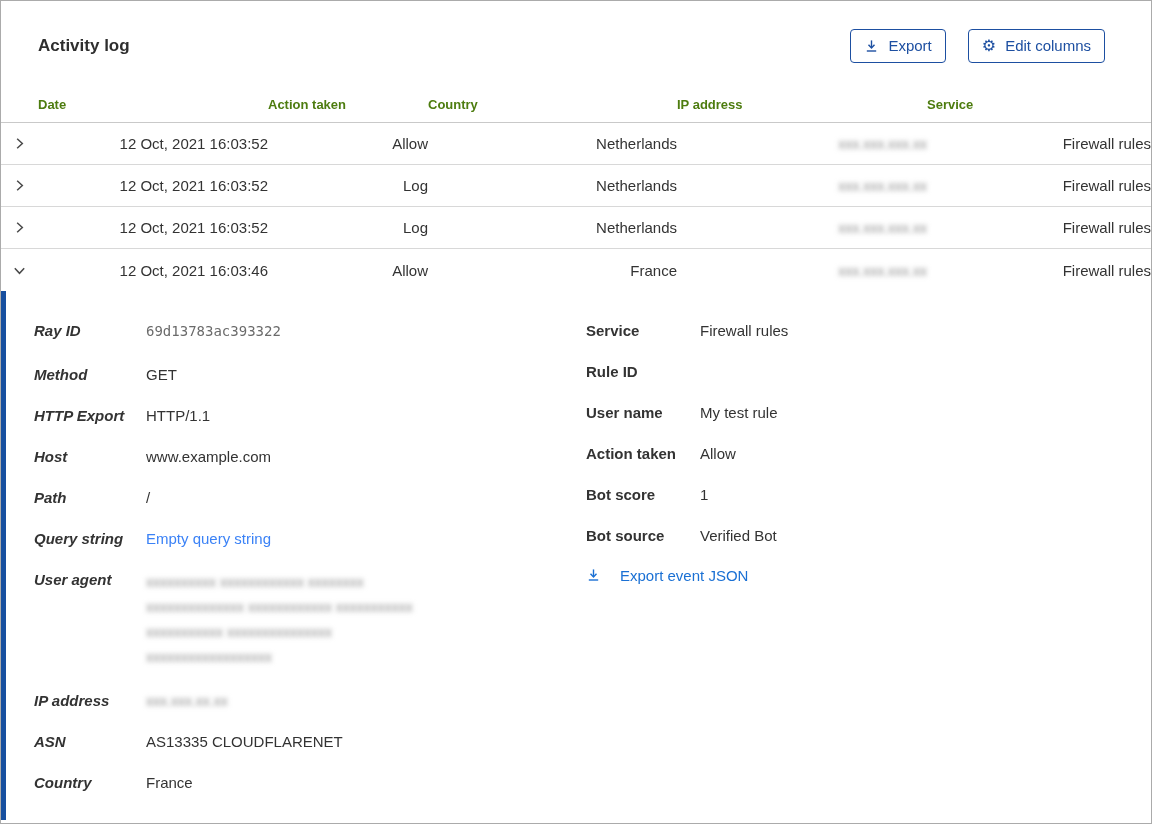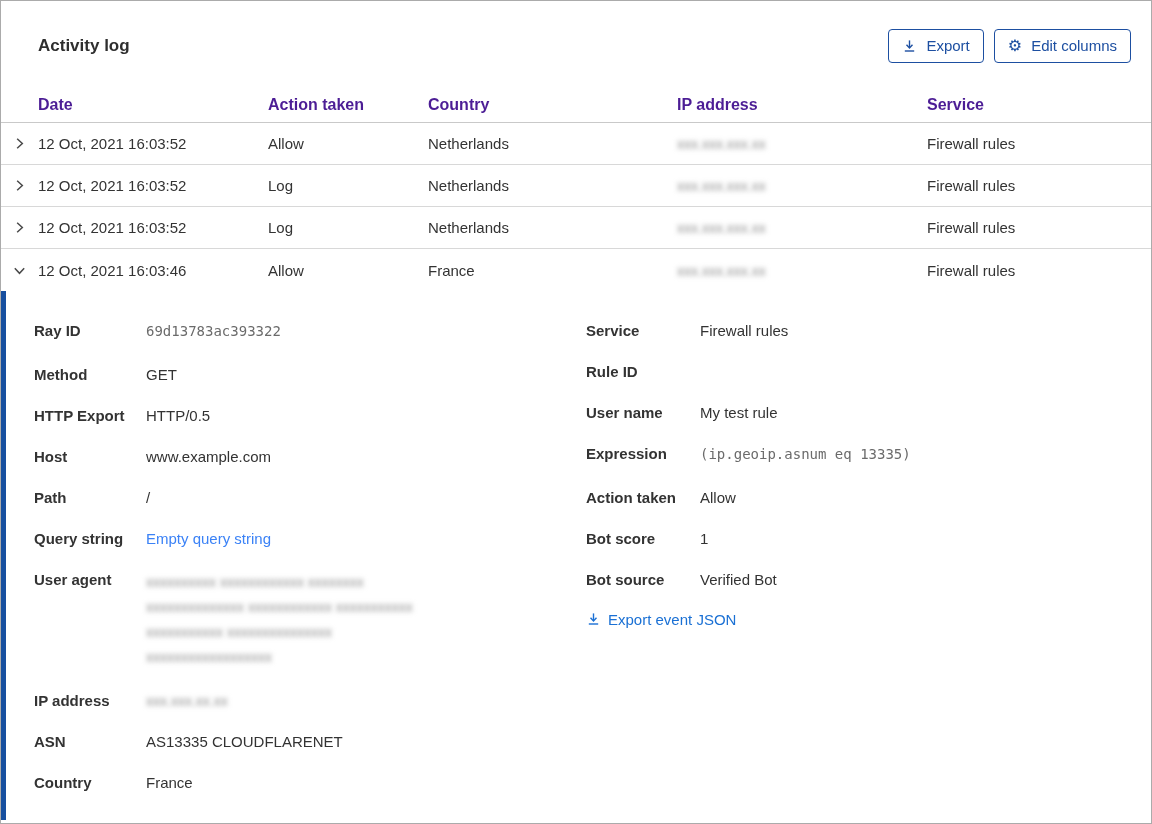--- a/index.html
+++ b/index.html
@@ -11,51 +11,52 @@
   .frame {
     width: 1152px; height: 824px;
     border: 1px solid #ababab;
     background: #fff;
     display: flex; flex-direction: column;
     overflow: hidden;
   }
   
   .topbar {
     display: flex; justify-content: space-between; align-items: center;
-    padding: 28px 20px 24px 37px;
+    padding: 28px 46px 24px 37px;
   }
   .page-title { font-size: 17px; font-weight: 700; color: #2e2e2e; }
   .actions { display: flex; gap: 10px; }
   .btn {
     display: inline-flex; align-items: center; gap: 9px;
     padding: 7px 13px;
     background: #fff;
     border: 1px solid #1d4fa1; border-radius: 4px;
     color: #1d4fa1; font-size: 15px;
     font-family: "Liberation Sans", sans-serif;
-    cursor: pointer; line-height: 18px;
+    cursor: pointer; line-height: 18px; margin-left: 12px;
   }
   .btn svg { display: block; }
   .gear { font-size: 16px; line-height: 16px; }
   
   .thead, .trow {
     display: grid;
     grid-template-columns: 37px 230px 160px 249px 250px auto;
     align-items: center;
   }
   .thead {
     height: 36px;
     border-bottom: 1px solid #c9c9c9;
-    font-weight: 700; font-size: 16px; color: #4c1d95;
+    font-weight: 700; font-size: 13px; color: #4d7c0f;
   }
   .trow {
     height: 42px;
     border-bottom: 1px solid #d8d8d8;
     font-size: 15px; color: #333;
     cursor: pointer;
+    text-align: right;
   }
   .trow.expanded { border-bottom: none; }
   .chevcell { display: flex; justify-content: center; align-items: center; }
   .chevbtn { background: none; border: none; padding: 2px; cursor: pointer; display: flex; }
   .chevbtn svg { display: block; }
   
   .blur { filter: blur(2.5px); color: #8f8f8f; user-select: none; }
   .ipblur { font-size: 14px; }
   .ua-line { line-height: 25px; font-size: 14px; }
   
@@ -67,31 +68,31 @@
     display: grid;
     grid-template-columns: 524px 1fr;
     column-gap: 28px;
     align-content: start;
   }
   .field { display: flex; margin-bottom: 21px; }
   .flabel {
     flex-shrink: 0;
     font-weight: 700; font-size: 15px; color: #333; line-height: 20px;
   }
-  .col-left .flabel { width: 112px; }
+  .col-left .flabel { width: 112px; font-style: italic; }
   .col-right .flabel { width: 114px; }
   .fvalue { font-size: 15px; color: #333; line-height: 20px; }
   .fvalue.mono {
     font-family: "DejaVu Sans Mono", monospace;
     font-size: 14px; color: #6b6b6b; line-height: 26px; margin-top: -3px;
   }
   .fvalue.wrap { max-width: 266px; word-break: break-all; }
   .fvalue.italic { color: #3b82f6; }
   .json-link {
-    display: inline-flex; align-items: center; gap: 7px;
+    display: inline-flex; align-items: center; gap: 19px;
     color: #1a70d4; font-size: 15px; cursor: pointer;
     background: none; border: none; padding: 0;
     font-family: "Liberation Sans", sans-serif;
   }
   .json-link svg { display: block; }
 </style>
 </head>
 <body>
 
 <div class="frame">
@@ -199,21 +200,21 @@
       <div class="field">
         <div class="flabel">Ray ID</div>
         <div class="fvalue mono">69d13783ac393322</div>
       </div>
       <div class="field">
         <div class="flabel">Method</div>
         <div class="fvalue">GET</div>
       </div>
       <div class="field">
         <div class="flabel">HTTP Export</div>
-        <div class="fvalue">HTTP/0.5</div>
+        <div class="fvalue">HTTP/1.1</div>
       </div>
       <div class="field">
         <div class="flabel">Host</div>
         <div class="fvalue">www.example.com</div>
       </div>
       <div class="field">
         <div class="flabel">Path</div>
         <div class="fvalue">/</div>
       </div>
       <div class="field">
@@ -249,24 +250,20 @@
         <div class="fvalue">Firewall rules</div>
       </div>
       <div class="field">
         <div class="flabel">Rule ID</div>
       </div>
       <div class="field">
         <div class="flabel">User name</div>
         <div class="fvalue">My test rule</div>
       </div>
       <div class="field">
-        <div class="flabel">Expression</div>
-        <div class="fvalue mono">(ip.geoip.asnum eq 13335)</div>
-      </div>
-      <div class="field">
         <div class="flabel">Action taken</div>
         <div class="fvalue">Allow</div>
       </div>
       <div class="field">
         <div class="flabel">Bot score</div>
         <div class="fvalue">1</div>
       </div>
       <div class="field">
         <div class="flabel">Bot source</div>
         <div class="fvalue">Verified Bot</div>

